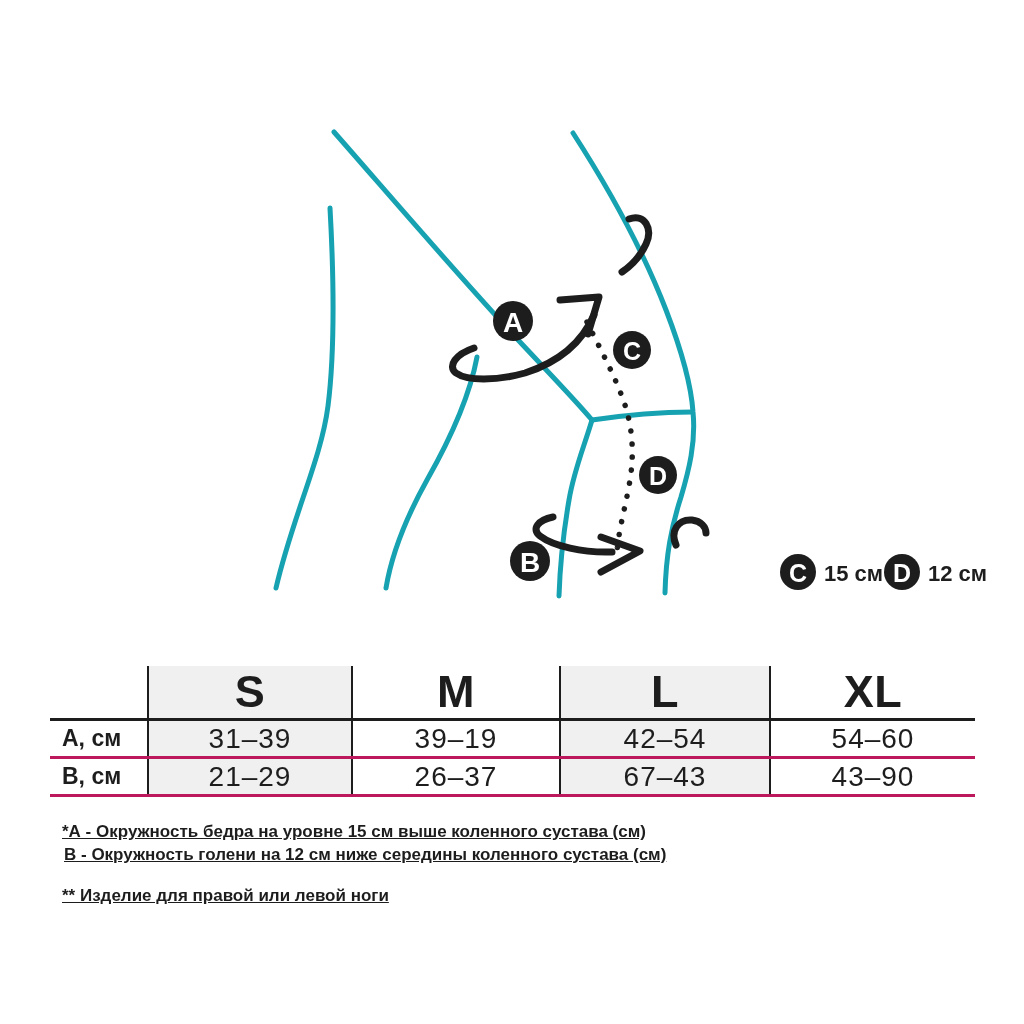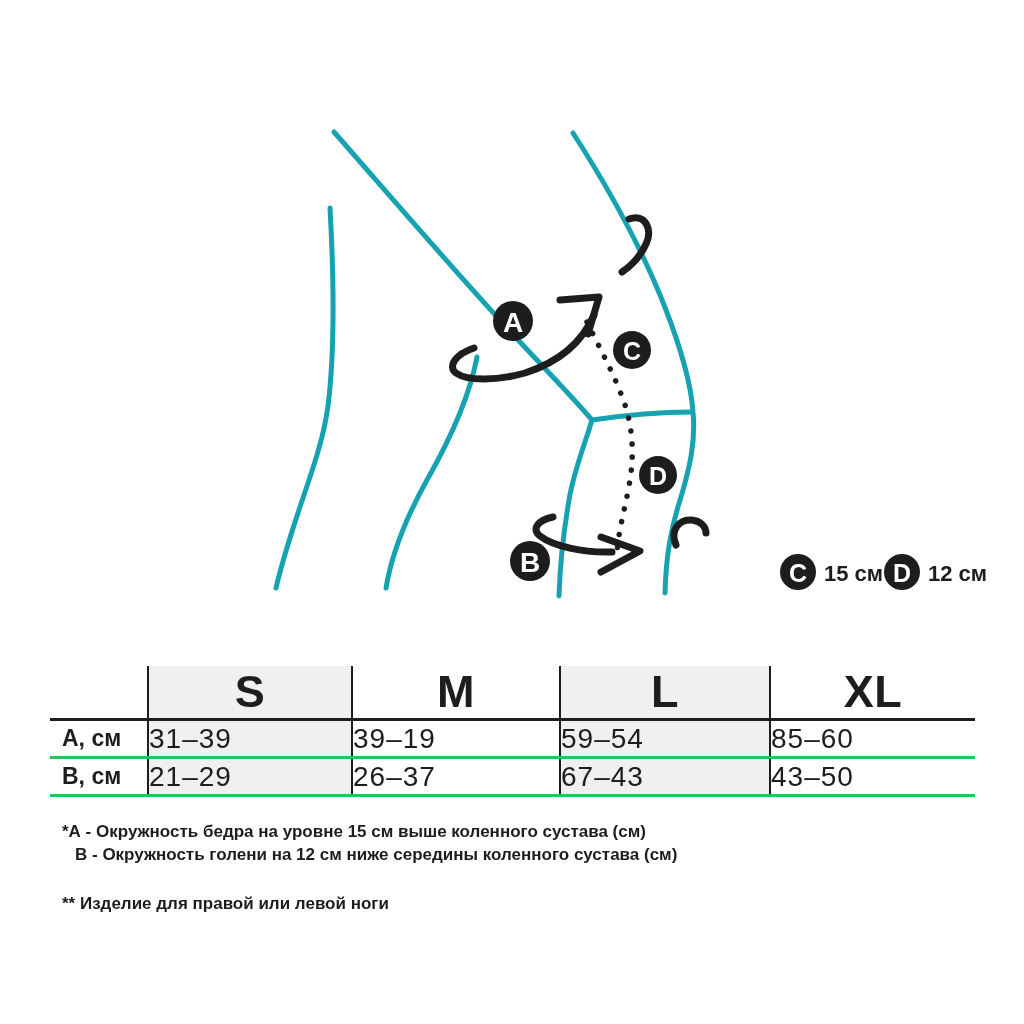--- a/index.html
+++ b/index.html
@@ -32,38 +32,38 @@
     position: absolute; left: 50px; top: 666px;
     border-collapse: collapse; table-layout: fixed;
   }
   .size-table th, .size-table td {
     padding: 0; margin: 0; vertical-align: middle; white-space: nowrap;
   }
   .size-table thead tr { height: 51px; }
   .size-table tbody tr { height: 38px; }
   .size-table thead th { border-bottom: 3px solid #1d1d1d; font-size: 45px; font-weight: bold;
                          text-align: center; letter-spacing: 0.5px; }
-  .size-table tbody td { border-bottom: 3px solid #22c55e; }
+  .size-table tbody td { border-bottom: 3px solid #be185d; }
   .size-table .vline   { border-left: 2px solid #1d1d1d; }
   .size-table .gray    { background: #f0f0f0; }
   .size-table .row-label { font-size: 23px; font-weight: bold; text-align: left; padding-left: 12px; }
-  .size-table .val     { font-size: 28px; font-weight: normal; text-align: left; letter-spacing: 1px; }
+  .size-table .val     { font-size: 28px; font-weight: normal; text-align: center; letter-spacing: 1px; }
   .col-lbl { width:  98px; }
   .col-s   { width: 204px; }
   .col-m   { width: 208px; }
   .col-l   { width: 210px; }
   .col-xl  { width: 205px; }
 
   
   .footnotes {
     position: absolute; left: 62px; top: 820px;
-    font-size: 17px; font-weight: bold; line-height: 23px; color: #1d1d1d;
+    font-size: 17px; font-weight: bold; line-height: 23px; color: #1d1d1d; text-decoration: underline;
   }
-  .footnotes .indent { margin-left: 13px; }
-  .footnotes .second { margin-top: 26px; }
+  .footnotes .indent { margin-left: 2px; }
+  .footnotes .second { margin-top: 18px; }
 </style>
 </head>
 <body>
 
 <div class="stage">
 
   <svg class="diagram-svg" width="1024" height="660" viewBox="0 0 1024 660">
 
     <g>
       <path class="leg" d="M 334 132 C 385 190 455 272 520 342 C 550 374 577 402 592 420"></path>
@@ -130,29 +130,29 @@
         <th class="vline">M</th>
         <th class="vline gray">L</th>
         <th class="vline">XL</th>
       </tr>
     </thead>
     <tbody>
       <tr>
         <td class="row-label">А, см</td>
         <td class="vline gray val">31–39</td>
         <td class="vline val">39–19</td>
-        <td class="vline gray val">59–54</td>
-        <td class="vline val">85–60</td>
+        <td class="vline gray val">42–54</td>
+        <td class="vline val">54–60</td>
       </tr>
       <tr>
         <td class="row-label">В, см</td>
         <td class="vline gray val">21–29</td>
         <td class="vline val">26–37</td>
         <td class="vline gray val">67–43</td>
-        <td class="vline val">43–50</td>
+        <td class="vline val">43–90</td>
       </tr>
     </tbody>
   </table>
 
   <div class="footnotes">
     <div>*А - Окружность бедра на уровне 15 см выше коленного сустава (см)</div>
     <div class="indent">В - Окружность голени на 12 см ниже середины коленного сустава (см)</div>
     <div class="second">** Изделие для правой или левой ноги</div>
   </div>
 

